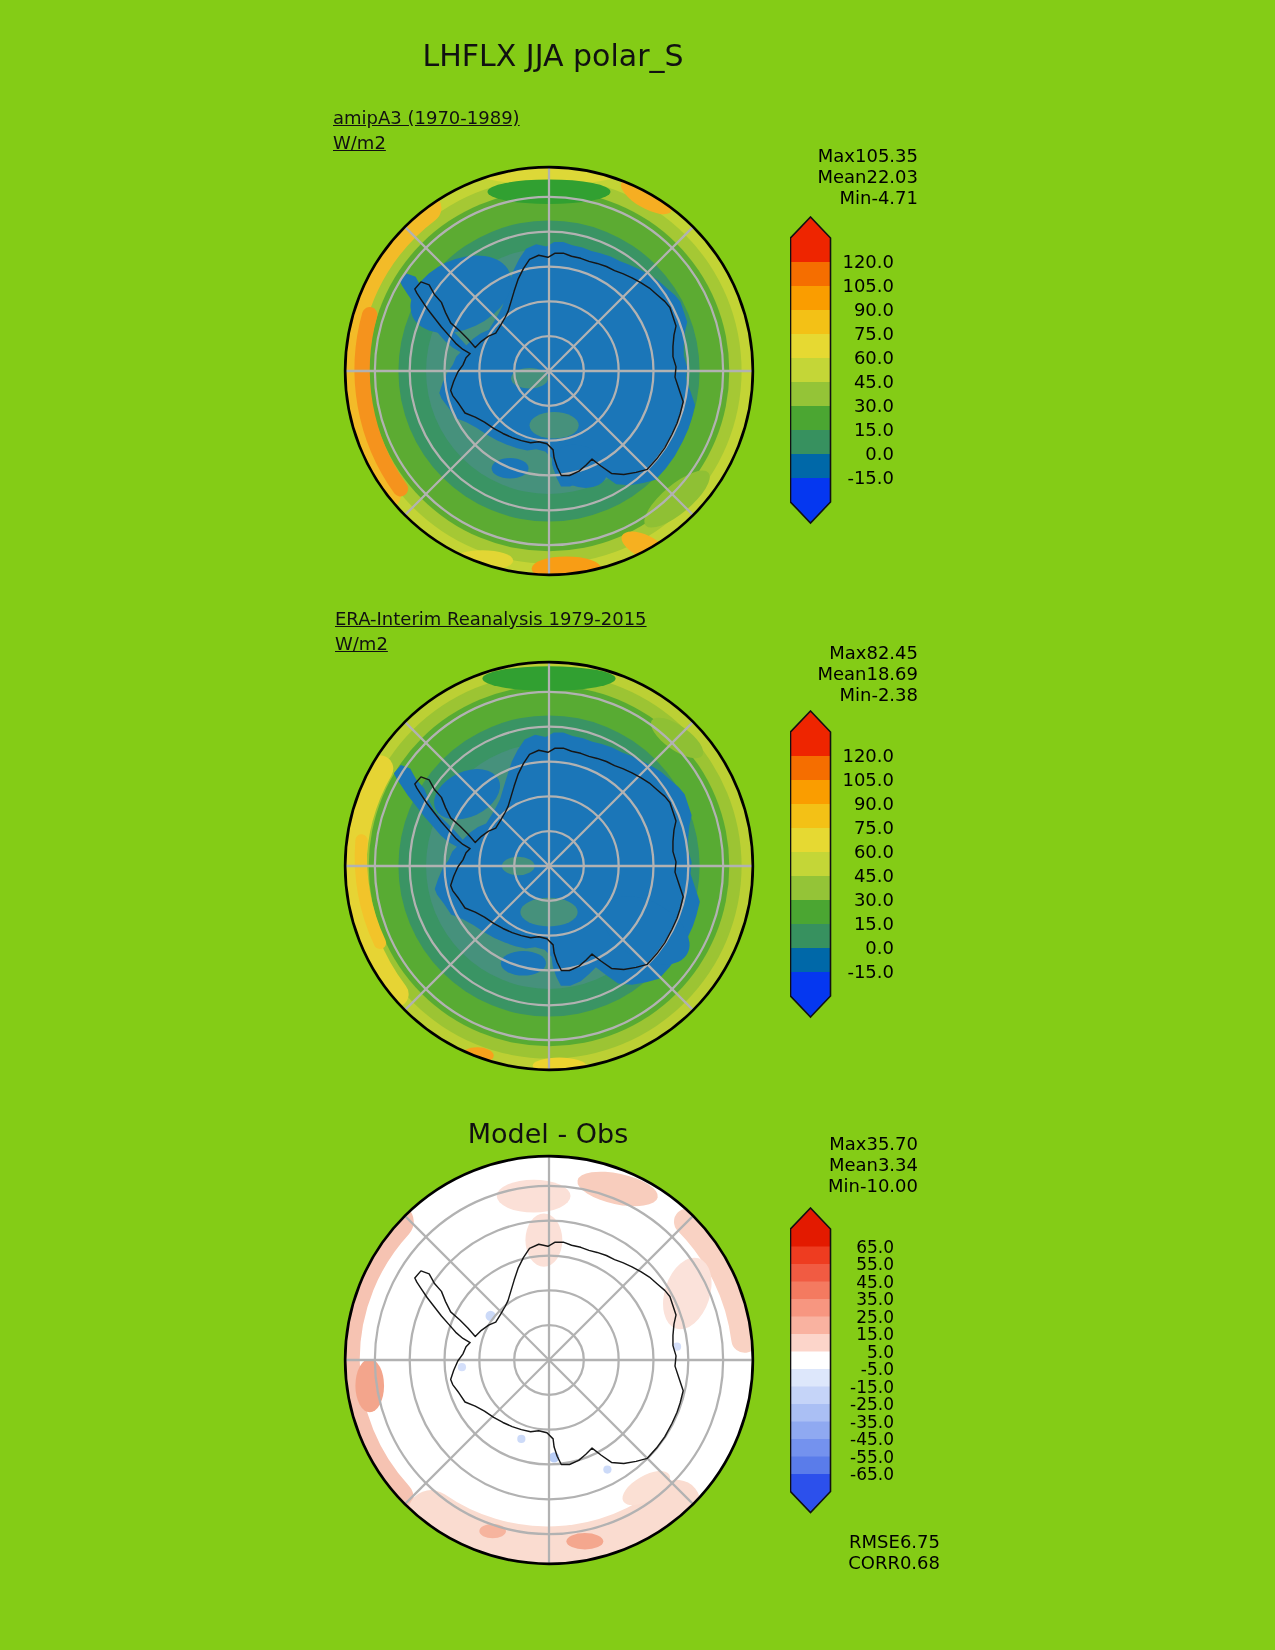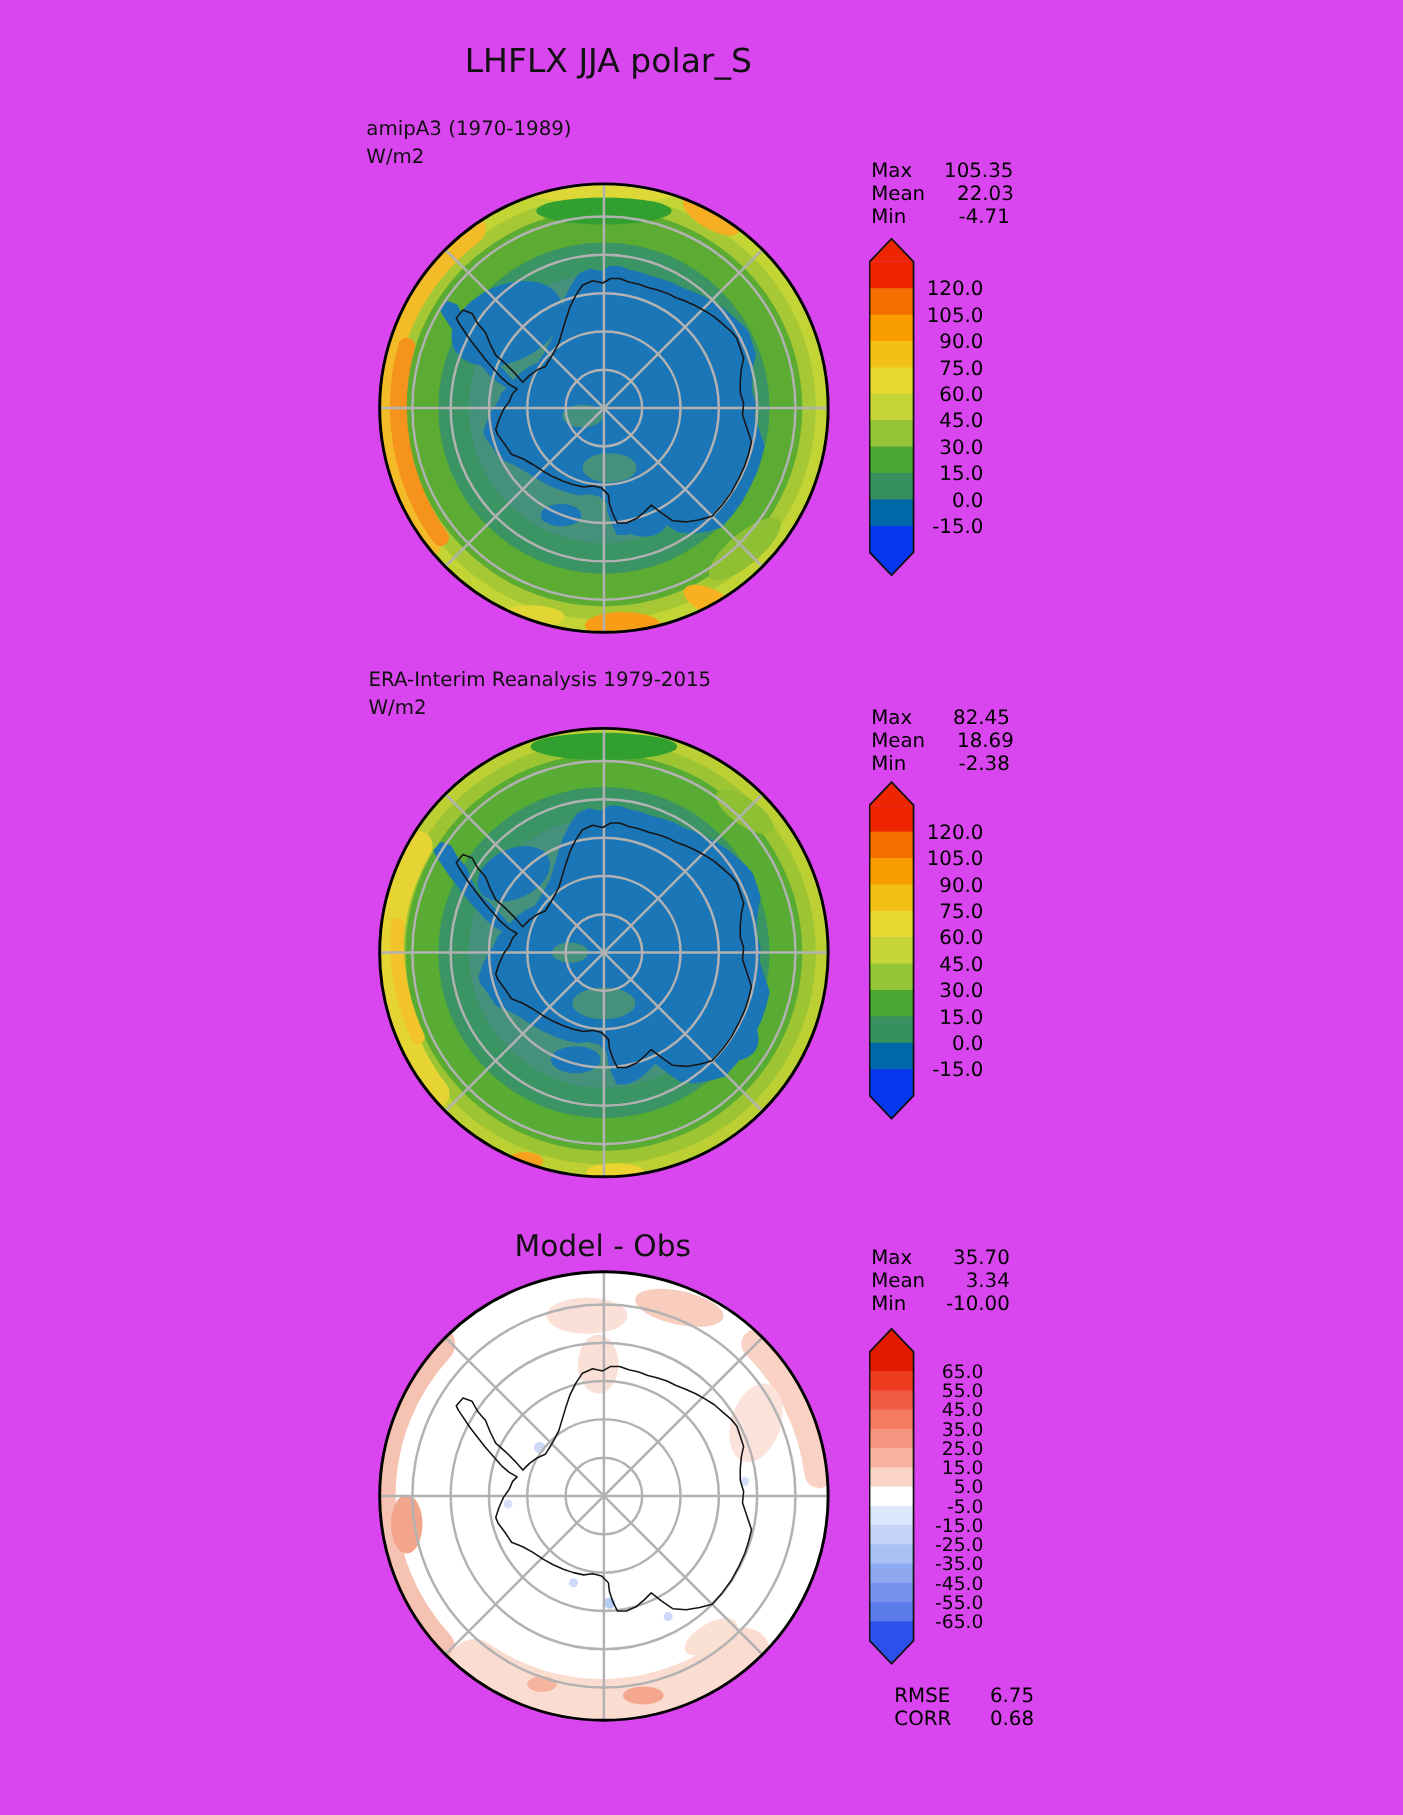--- a/index.html
+++ b/index.html
@@ -1,23 +1,23 @@
 <!DOCTYPE html>
 <html><head>
 <meta charset="utf-8">
 <style>
   html,body{margin:0;padding:0;background:#fff;}
-  #page{position:relative;width:1275px;height:1650px;background:#d946ef;overflow:hidden;
+  #page{position:relative;width:1275px;height:1650px;background:#84cc16;overflow:hidden;
         font-family:"DejaVu Sans","Liberation Sans",sans-serif;color:#000;}
   .abs{position:absolute;}
   .main-title{left:253px;top:38px;width:600px;text-align:center;font-size:30px;color:#111;}
-  .panel-label{font-size:18px;line-height:25px;color:#111;}
+  .panel-label{font-size:18px;line-height:25px;color:#111;text-decoration:underline;}
   .sub-title{font-size:27px;color:#111;text-align:center;}
   .stats{width:126px;font-size:18px;line-height:21px;}
-  .stats .row{display:flex;justify-content:space-between;gap:29px;}
+  .stats .row{display:flex;justify-content:flex-end;}
   .stats .val{text-align:right;}
   .cb{position:absolute;left:790px;}
   svg{display:block;}
   text{font-family:"DejaVu Sans","Liberation Sans",sans-serif;}
 </style>
 </head>
 <body>
 
 <div id="page">
 

